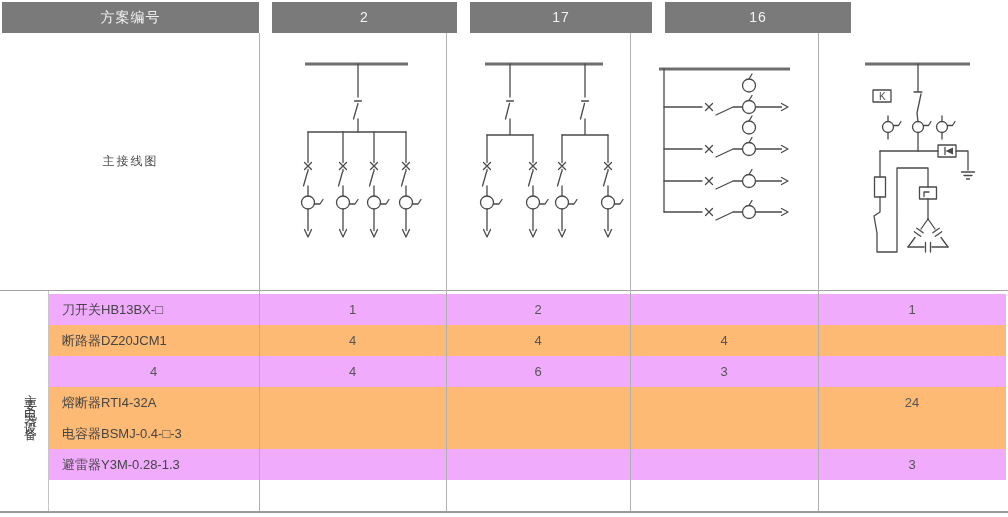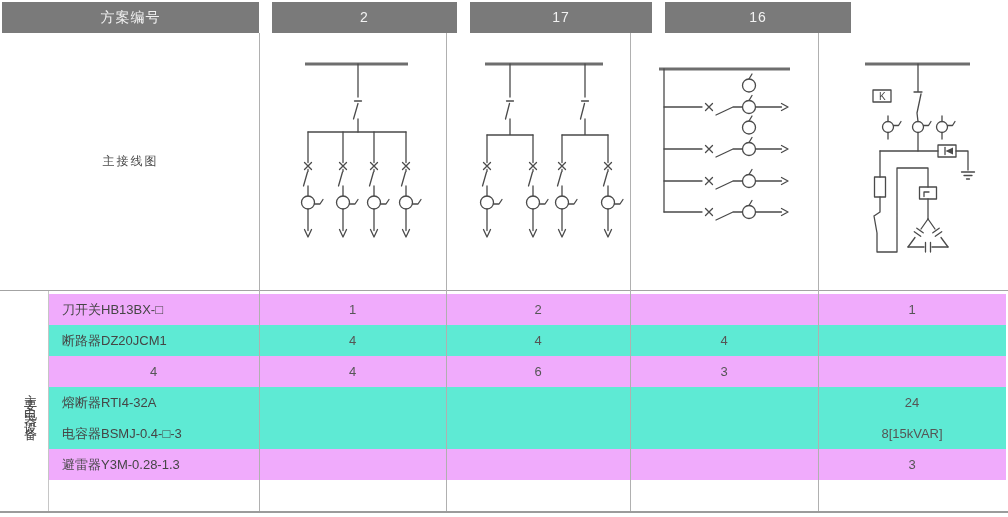--- a/index.html
+++ b/index.html
@@ -21,21 +21,21 @@
   .ln{stroke:#4a4a4a;stroke-width:1.3;fill:none;stroke-linecap:round;stroke-linejoin:round;}
   .bus{stroke:#6e6e6e;stroke-width:2.8;fill:none;}
   .fillp{fill:#4a4a4a;stroke:none;}
   .kbox-text{font-size:10px;fill:#4a4a4a;}
 
   
   .equip{position:absolute;top:291px;left:0;width:1008px;height:220px;padding-top:3px;box-sizing:border-box;}
   .erow{height:31px;margin-left:48px;width:958px;display:grid;
         grid-template-columns:211px 187px 184px 188px 188px;}
   .erow.pink{background:#f0abfc;}
-  .erow.white{background:#5eead4;}
+  .erow.white{background:#fdba74;}
   .ename{font-size:13px;color:#454545;line-height:31px;padding-left:14px;white-space:nowrap;overflow:hidden;}
   .eval{font-size:13px;color:#555;line-height:31px;text-align:center;}
 
   
   .vlabel{position:absolute;left:19px;top:341px;height:126px;width:20px;
           writing-mode:vertical-rl;text-orientation:upright;letter-spacing:7px;
           font-size:13px;color:#454545;text-align:center;}
 
   
   .vline{position:absolute;top:33px;height:478px;width:1px;background:#b0b0b0;}
@@ -199,21 +199,20 @@
       <div class="eval"></div>
       <div class="eval"></div>
       <div class="eval"></div>
       <div class="eval">24</div>
     </div>
     <div class="erow white">
       <div class="ename">电容器BSMJ-0.4-□-3</div>
       <div class="eval"></div>
       <div class="eval"></div>
       <div class="eval"></div>
-      <div class="eval">8[15kVAR]</div>
     </div>
     <div class="erow pink">
       <div class="ename">避雷器Y3M-0.28-1.3</div>
       <div class="eval"></div>
       <div class="eval"></div>
       <div class="eval"></div>
       <div class="eval">3</div>
     </div>
   </div>
 

